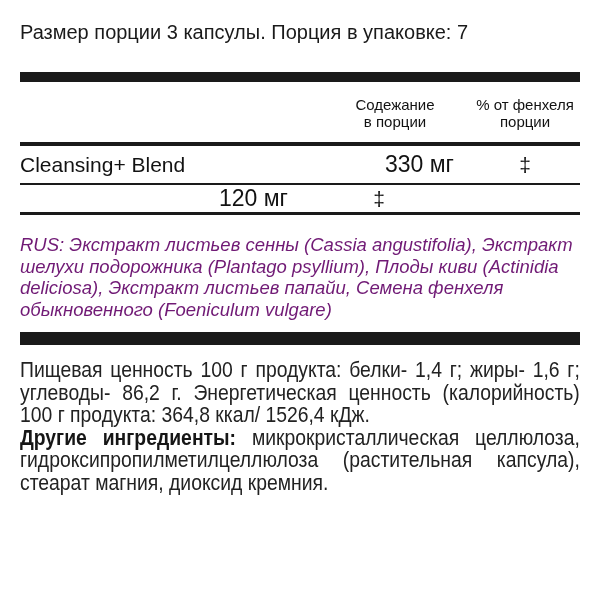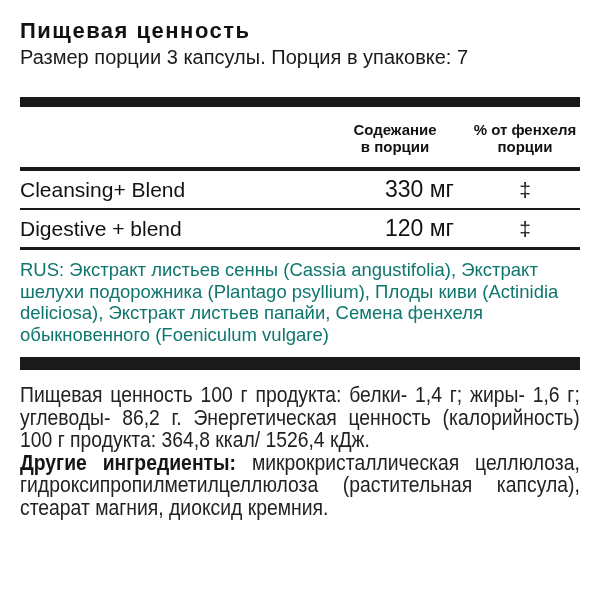--- a/index.html
+++ b/index.html
@@ -45,21 +45,21 @@
     display: grid;
     grid-template-columns: 1fr 150px 110px;
     align-items: center;
   }
   .thead {
     padding-top: 14px;
     padding-bottom: 12px;
     border-bottom: 4px solid #1a1a1a;
   }
   .thead .colhead {
-    font-weight: bold;
+    font-weight: normal;
     font-size: 15px;
     line-height: 17px;
     text-align: center;
     align-self: end;
   }
   .trow {
     border-bottom: 2px solid #1a1a1a;
     gap: 16px;
   }
   .trow .name {
@@ -71,24 +71,25 @@
     text-align: right;
   }
   .trow .dv {
     font-size: 21px;
     text-align: center;
   }
   .trow.last {
     border-bottom: 3px solid #1a1a1a;
   }
   .italic-para {
-    margin-top: 9px;
+    margin-top: 19px;
+    font-style: italic;
     font-size: 18.5px;
     line-height: 21.5px;
-    color: #0f766e;
+    color: #701a75;
   }
   .dagger-note {
     margin-top: 11px;
     font-size: 17.5px;
     line-height: 20px;
     color: #1a1a1a;
   }
   .condensed {
     width: 622px;
     transform: scaleX(0.9);
@@ -107,21 +108,20 @@
   }
   .footnotes-block {
     margin-top: 14px;
   }
 </style>
 </head>
 <body>
 
 <div class="page">
 
-  <div class="title">Пищевая ценность</div>
   <div class="subtitle">Размер порции 3 капсулы. Порция в упаковке: 7</div>
 
   <div class="rule-thick-top"></div>
 
   <div class="grid thead">
     <div></div>
     <div class="colhead">
       <div>Содежание</div>
       <div>в порции</div>
     </div>
@@ -131,21 +131,20 @@
     </div>
   </div>
 
   <div class="grid trow">
     <div class="name">Cleansing+ Blend</div>
     <div class="amount">330 мг</div>
     <div class="dv">‡</div>
   </div>
 
   <div class="grid trow last">
-    <div class="name">Digestive + blend</div>
     <div class="amount">120 мг</div>
     <div class="dv">‡</div>
   </div>
 
   <div class="italic-para">RUS: Экстракт листьев сенны (Cassia angustifolia), Экстракт шелухи подорожника (Plantago psyllium), Плоды киви (Actinidia deliciosa), Экстракт листьев папайи, Семена фенхеля обыкновенного (Foeniculum vulgare)</div>
 
   <div class="rule-thick-bottom"></div>
 
 
   <div class="footnotes-block">

